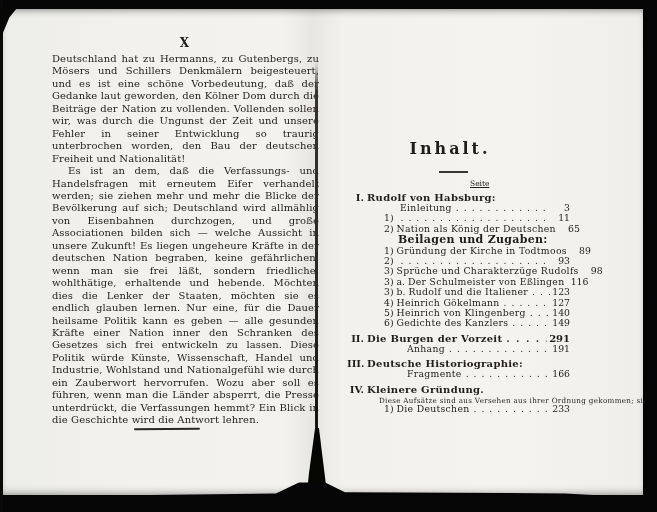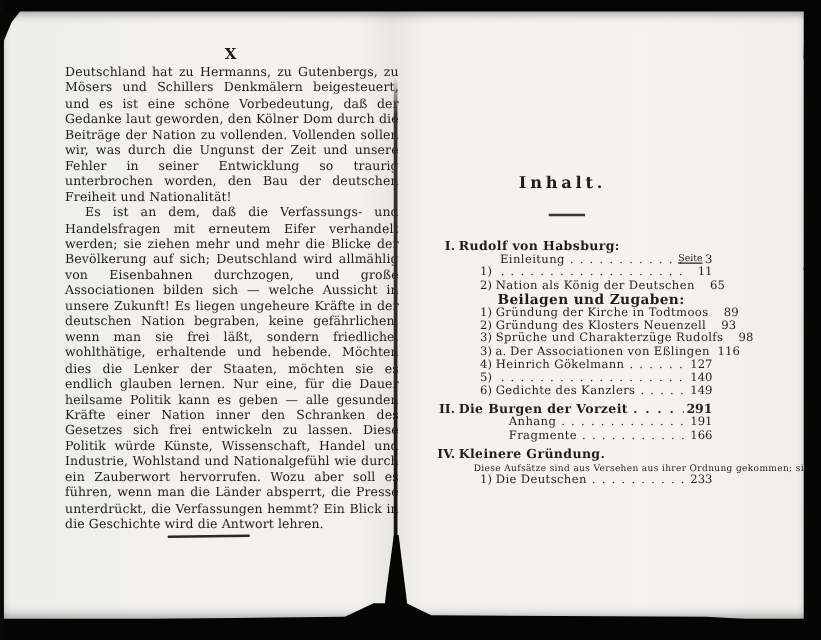--- a/index.html
+++ b/index.html
@@ -26,23 +26,23 @@
   .left-pagenum{position:absolute;left:52px;top:36px;width:266px;text-align:center;
     font-weight:bold;font-size:12px;letter-spacing:1px;}
   .left-text{position:absolute;left:52px;top:53px;width:267px;font-size:10px;line-height:12.45px;
     text-align:justify;letter-spacing:.1px;}
   .left-text p{margin:0;}
   .left-text p.indent{text-indent:16px;}
   .end-rule{position:absolute;left:134px;top:428px;width:66px;height:2px;background:#2a2724;
     transform:rotate(-.6deg);border-radius:1px;}
   
   .toc-title{position:absolute;left:380px;top:139px;width:140px;text-align:center;
-    font-weight:bold;font-size:13px;letter-spacing:3px;}
+    font-weight:bold;font-size:16px;letter-spacing:3px;}
   .toc-rule{position:absolute;left:439px;top:171px;width:29px;height:1.5px;background:#3a3733;}
-  .seite-label{position:absolute;left:470px;top:202px;width:92px;text-align:right;font-size:7.5px;text-decoration:underline;}
+  .seite-label{position:absolute;left:470px;top:179px;width:92px;font-size:7.5px;text-decoration:underline;}
   .toc-list{position:absolute;left:347px;top:188px;width:223px;font-size:9.3px;}
   .toc-row{display:flex;align-items:baseline;line-height:10.4px;}
   .toc-row .num{white-space:pre;}
   .toc-row .txt{white-space:nowrap;letter-spacing:.3px;}
   .toc-row .leader{flex:1;overflow:hidden;white-space:nowrap;margin:0 2px 0 4px;color:#2a2724;}
   .toc-row .leader::after{content:". . . . . . . . . . . . . . . . . . . . . . . . . . .";letter-spacing:1px;}
   .toc-row .pg{min-width:18px;text-align:right;}
   .toc-row.section{font-weight:bold;font-size:10px;margin-top:4px;line-height:11px;}
   .toc-row.section .num{display:inline-block;width:17px;text-align:right;margin-right:3px;}
   .toc-row.item .num{padding-left:37px;margin-right:3px;}
@@ -94,63 +94,73 @@
         <span class="txt">Beilagen und Zugaben:</span>
       </div>
       <div class="toc-row item">
         <span class="num">1)</span>
         <span class="txt">Gründung der Kirche in Todtmoos</span>
         <span class="leader"></span>
         <span class="pg">89</span>
       </div>
       <div class="toc-row item">
         <span class="num">2)</span>
-        <span class="txt">Gründung des Klosters Neuenzell</span>
         <span class="leader"></span>
         <span class="pg">93</span>
       </div>
       <div class="toc-row item">
         <span class="num">3)</span>
         <span class="txt">Sprüche und Charakterzüge Rudolfs</span>
         <span class="leader"></span>
         <span class="pg">98</span>
       </div>
       <div class="toc-row item">
         <span class="num">3) a.</span>
-        <span class="txt">Der Associationen von Eßlingen</span>
+        <span class="txt">Der Schulmeister von Eßlingen</span>
         <span class="leader"></span>
         <span class="pg">116</span>
+      </div>
+      <div class="toc-row item">
+        <span class="num">3) b.</span>
+        <span class="txt">Rudolf und die Italiener</span>
+        <span class="leader"></span>
+        <span class="pg">123</span>
       </div>
       <div class="toc-row item">
         <span class="num">4)</span>
         <span class="txt">Heinrich Gökelmann</span>
         <span class="leader"></span>
         <span class="pg">127</span>
       </div>
       <div class="toc-row item">
         <span class="num">5)</span>
+        <span class="txt">Heinrich von Klingenberg</span>
         <span class="leader"></span>
         <span class="pg">140</span>
       </div>
       <div class="toc-row item">
         <span class="num">6)</span>
         <span class="txt">Gedichte des Kanzlers</span>
         <span class="leader"></span>
         <span class="pg">149</span>
       </div>
       <div class="toc-row section">
         <span class="num">II.</span>
         <span class="txt">Die Burgen der Vorzeit</span>
         <span class="leader"></span>
         <span class="pg">291</span>
       </div>
       <div class="toc-row indent">
         <span class="txt">Anhang</span>
         <span class="leader"></span>
         <span class="pg">191</span>
+      </div>
+      <div class="toc-row section">
+        <span class="num">III.</span>
+        <span class="txt">Deutsche Historiographie:</span>
       </div>
       <div class="toc-row indent">
         <span class="txt">Fragmente</span>
         <span class="leader"></span>
         <span class="pg">166</span>
       </div>
       <div class="toc-row section">
         <span class="num">IV.</span>
         <span class="txt">Kleinere Gründung.</span>
       </div>

